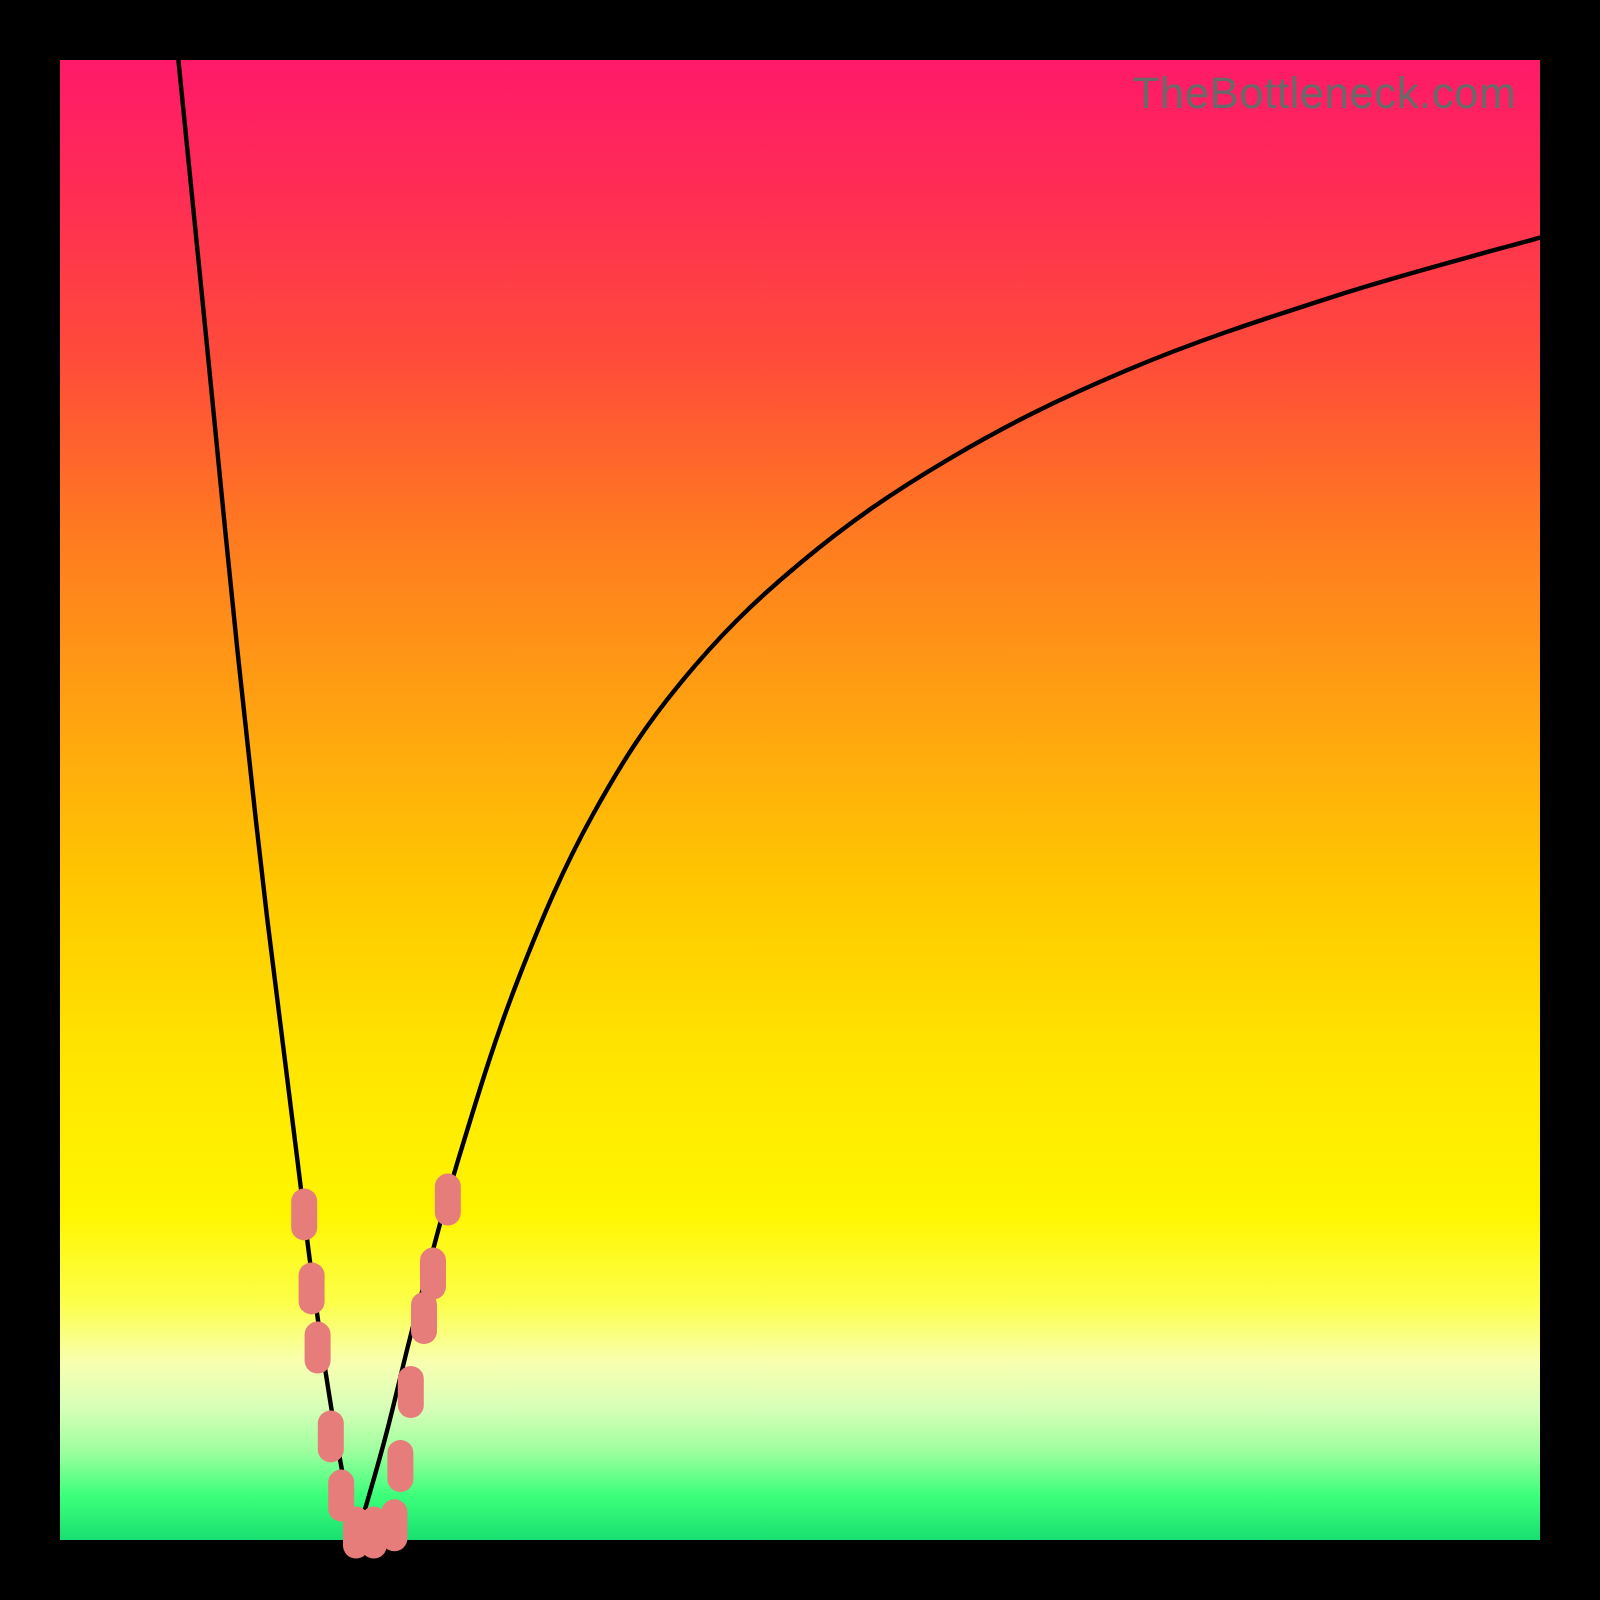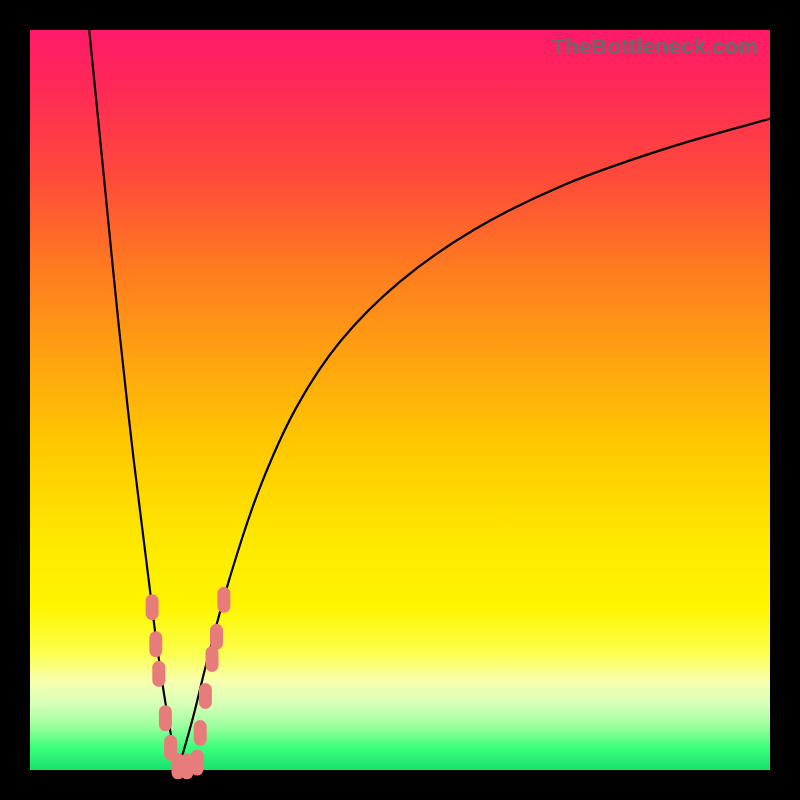--- a/index.html
+++ b/index.html
@@ -41,21 +41,21 @@
       #3cff7a 97%,
       #18e070 100%
     );
   }
   .watermark {
     position: absolute;
     top: 4px;
     right: 12px;
     color: #6a6a6a;
     font-size: 22px;
-    font-weight: 700;
+    font-weight: 400;
     letter-spacing: 0.2px;
     user-select: none;
   }
   svg.curves {
     position: absolute;
     left: 0;
     top: 0;
     width: 740px;
     height: 740px;
     overflow: visible;

